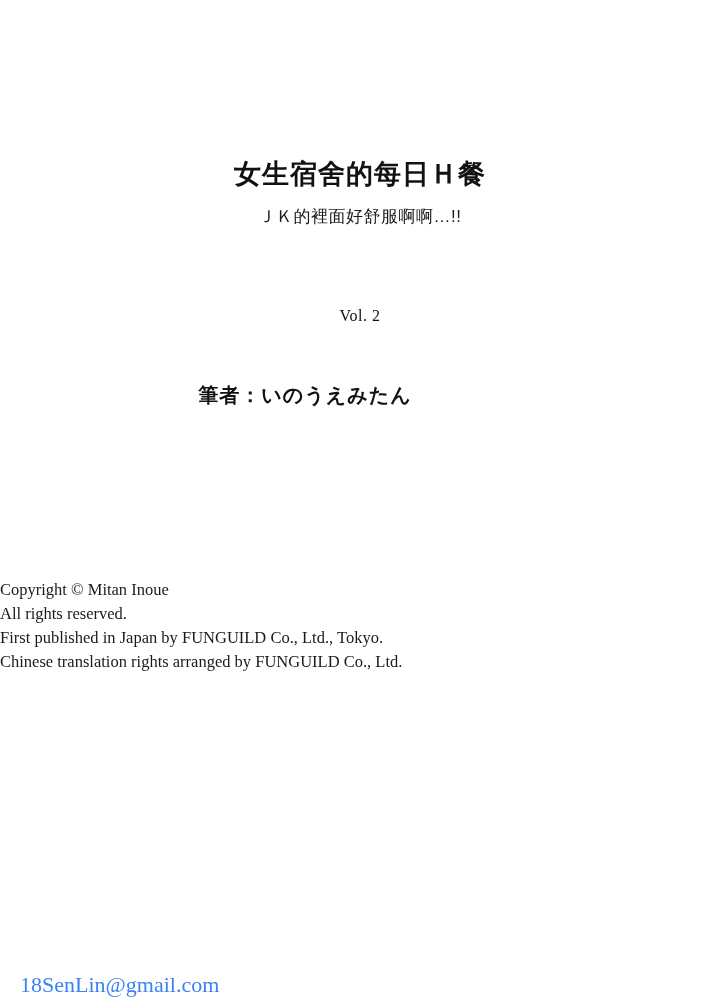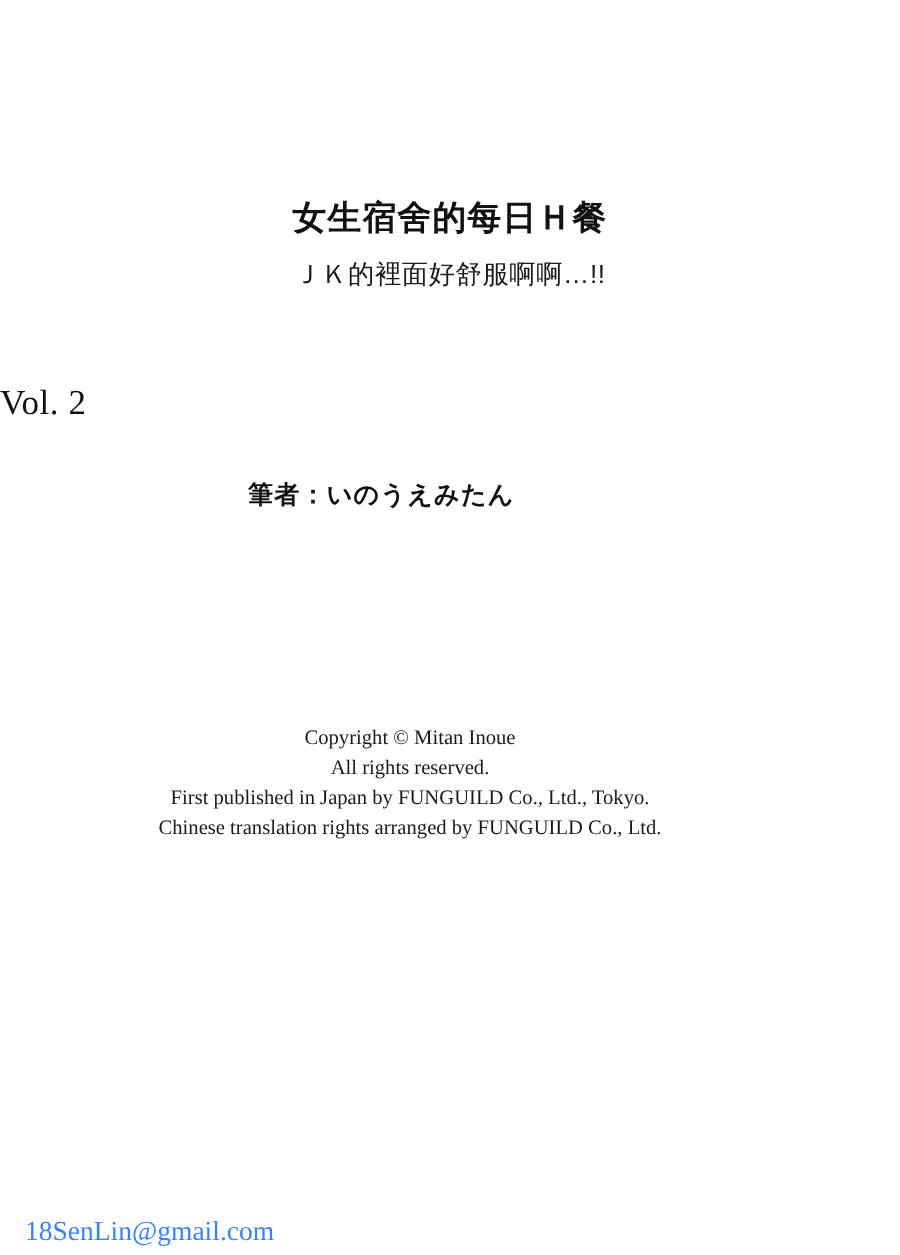--- a/index.html
+++ b/index.html
@@ -34,35 +34,35 @@
     font-weight: bold;
     font-size: 27px;
     letter-spacing: 1px;
     color: #111111;
     line-height: 1.25;
     margin: 0;
   }
   .sub-title {
     font-family: "Liberation Sans", sans-serif;
     font-weight: normal;
-    font-size: 21px;
+    font-size: 17px;
     letter-spacing: 0.5px;
     color: #1a1a1a;
     margin: 14px 0 0 0;
     line-height: 1.3;
   }
 
   .volume {
     position: absolute;
     top: 307px;
     left: 0;
     width: 720px;
-    text-align: left;
+    text-align: center;
     font-family: "Liberation Serif", serif;
-    font-size: 28px;
+    font-size: 16px;
     color: #111111;
     letter-spacing: 0.5px;
   }
 
   .author {
     position: absolute;
     top: 382px;
     left: 0;
     width: 610px;
     text-align: center;
@@ -72,21 +72,20 @@
     letter-spacing: 1px;
     color: #111111;
   }
 
   
   .copyright {
     position: absolute;
     top: 578px;
     left: 0;
     width: 656px;
-    text-align: center;
     font-family: "Liberation Serif", serif;
     font-size: 16.5px;
     line-height: 24px;
     color: #1a1a1a;
   }
   .copyright div {
     white-space: nowrap;
   }
 
   

